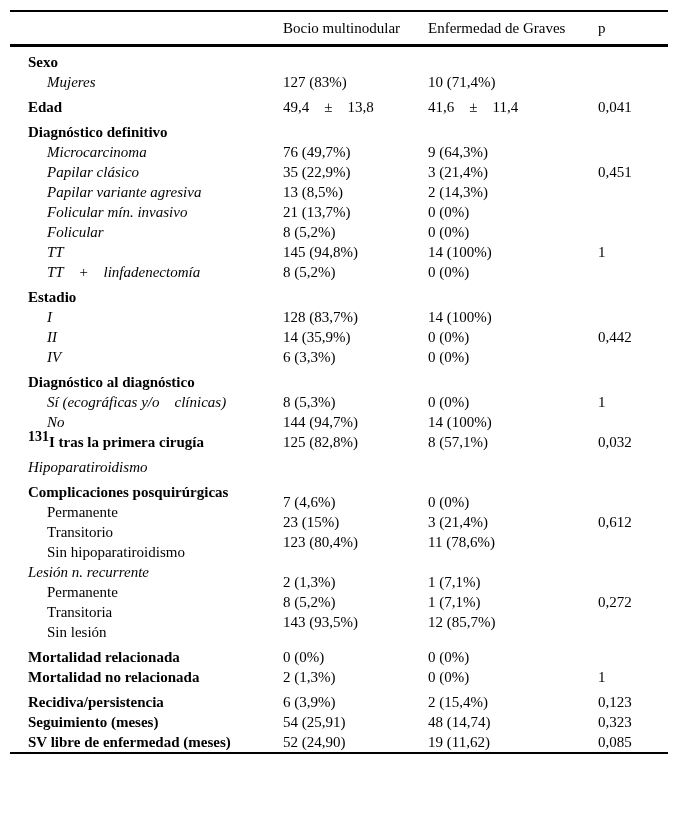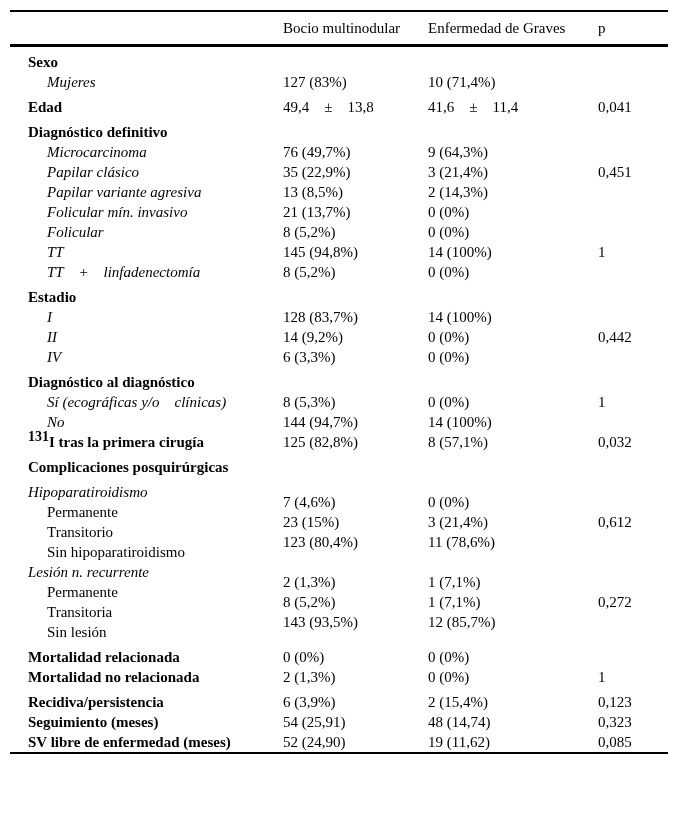--- a/index.html
+++ b/index.html
@@ -162,21 +162,21 @@
           <td class="val"><span></span></td>
         </tr>
         <tr>
           <td class="lbl ind i">I</td>
           <td class="val"><span>128 (83,7%)</span></td>
           <td class="val"><span>14 (100%)</span></td>
           <td class="val"><span></span></td>
         </tr>
         <tr>
           <td class="lbl ind i">II</td>
-          <td class="val"><span>14 (9,2%)</span></td>
+          <td class="val"><span>14 (35,9%)</span></td>
           <td class="val"><span>0 (0%)</span></td>
           <td class="val"><span>0,442</span></td>
         </tr>
         <tr>
           <td class="lbl ind i">IV</td>
           <td class="val"><span>6 (3,3%)</span></td>
           <td class="val"><span>0 (0%)</span></td>
           <td class="val"><span></span></td>
         </tr>
         <tr class="sp">
@@ -197,27 +197,27 @@
           <td class="val"><span>14 (100%)</span></td>
           <td class="val"><span></span></td>
         </tr>
         <tr>
           <td class="lbl b"><sup class="iso">131</sup>I tras la primera cirugía</td>
           <td class="val"><span>125 (82,8%)</span></td>
           <td class="val"><span>8 (57,1%)</span></td>
           <td class="val"><span>0,032</span></td>
         </tr>
         <tr class="sp">
+          <td class="lbl i">Hipoparatiroidismo</td>
+          <td class="val"><span></span></td>
+          <td class="val"><span></span></td>
+          <td class="val"><span></span></td>
+        </tr>
+        <tr class="sp">
           <td class="lbl b">Complicaciones posquirúrgicas</td>
-          <td class="val"><span></span></td>
-          <td class="val"><span></span></td>
-          <td class="val"><span></span></td>
-        </tr>
-        <tr class="sp">
-          <td class="lbl i">Hipoparatiroidismo</td>
           <td class="val"><span></span></td>
           <td class="val"><span></span></td>
           <td class="val"><span></span></td>
         </tr>
         <tr>
           <td class="lbl ind">Permanente</td>
           <td class="val"><span class="off">7 (4,6%)</span></td>
           <td class="val"><span class="off">0 (0%)</span></td>
           <td class="val"><span class="off"></span></td>
         </tr>

